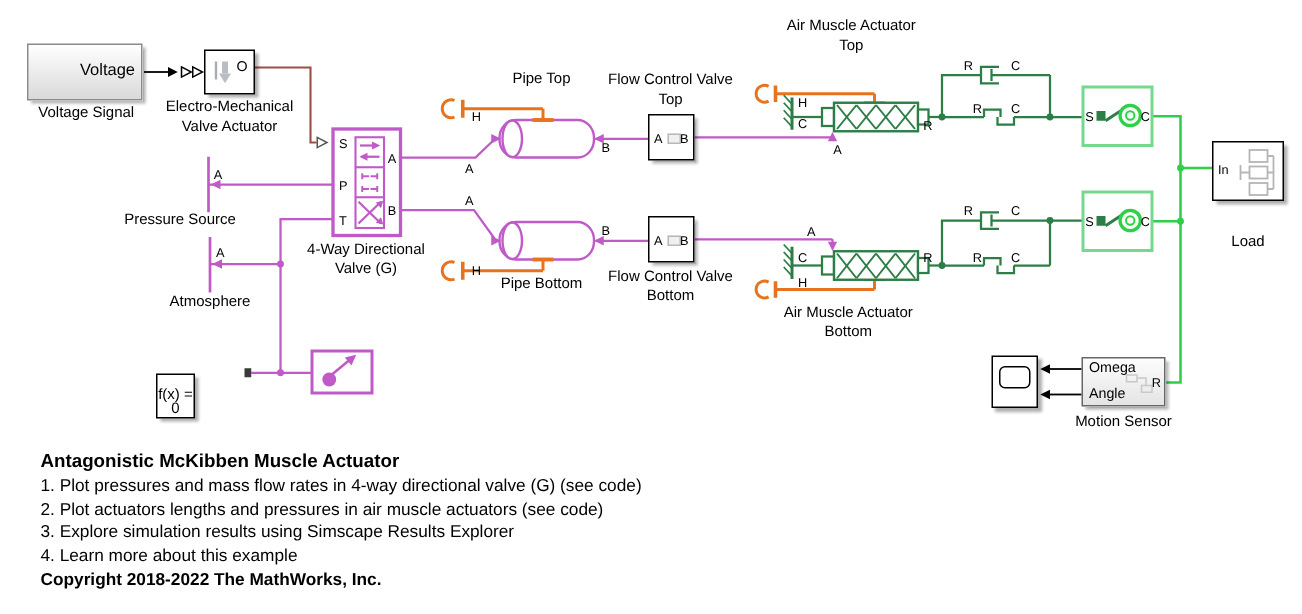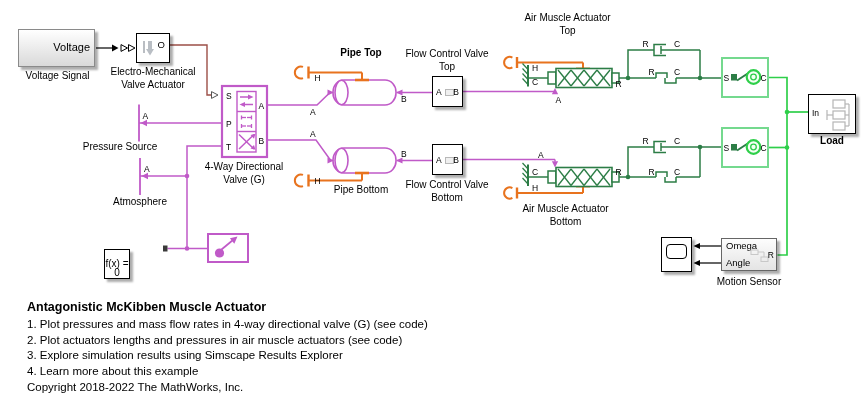--- a/index.html
+++ b/index.html
@@ -7,21 +7,21 @@
           font-family:"Liberation Sans",sans-serif;color:#000;}
   #diagram{position:absolute;left:0;top:0;}
   .block{position:absolute;background:#fff;border:1px solid #000;
          box-shadow:2.5px 2.5px 2px rgba(0,0,0,.32);box-sizing:border-box;}
   .grad{background:linear-gradient(180deg,#ffffff 0%,#d9d9d9 100%);border:1px solid #8a8a8a;}
   .label{position:absolute;font-size:10px;line-height:13px;text-align:center;color:#000;white-space:nowrap;}
   .inblk{position:absolute;font-size:8.5px;line-height:9px;color:#000;}
   svg text{font-family:"Liberation Sans",sans-serif;font-size:8.5px;fill:#000;}
   .ann-title{position:absolute;left:27px;top:300px;font-size:12.5px;font-weight:bold;}
   .ann-item{position:absolute;left:27px;font-size:11.5px;}
-  .ann-copy{position:absolute;left:27px;top:381px;font-size:11.5px;}
+  .ann-copy{position:absolute;left:27px;top:381px;font-size:11.5px;font-weight:bold;}
 </style>
 </head>
 <body>
 
 <div id="canvas">
 
 <svg id="diagram" width="868" height="409" viewBox="0 0 868 409">
 
   <g stroke="#c05ac8" stroke-width="1.6" fill="#fff">
     <rect x="333" y="80" width="63" height="25" rx="11" ry="12"></rect>
@@ -338,39 +338,39 @@
 <div class="label" style="left:93px;top:65px;width:120px;">
   <div>Electro-Mechanical</div>
   <div>Valve Actuator</div>
 </div>
 <div class="label" style="left:184px;top:160px;width:120px;">
   <div>4-Way Directional</div>
   <div>Valve (G)</div>
 </div>
 <div class="label" style="left:60px;top:140px;width:120px;text-align:center;">Pressure Source</div>
 <div class="label" style="left:90px;top:195px;width:100px;">Atmosphere</div>
-<div class="label" style="left:320px;top:46px;width:82px;font-weight:bold;">Pipe Top</div>
+<div class="label" style="left:320px;top:46px;width:82px;">Pipe Top</div>
 <div class="label" style="left:316px;top:183px;width:90px;">Pipe Bottom</div>
 <div class="label" style="left:392px;top:47px;width:110px;">
   <div>Flow Control Valve</div>
   <div>Top</div>
 </div>
 <div class="label" style="left:392px;top:178px;width:110px;">
   <div>Flow Control Valve</div>
   <div>Bottom</div>
 </div>
 <div class="label" style="left:505px;top:11px;width:125px;">
   <div>Air Muscle Actuator</div>
   <div>Top</div>
 </div>
 <div class="label" style="left:503px;top:202px;width:125px;">
   <div>Air Muscle Actuator</div>
   <div>Bottom</div>
 </div>
-<div class="label" style="left:804px;top:134px;width:56px;font-weight:bold;">Load</div>
+<div class="label" style="left:804px;top:155px;width:56px;">Load</div>
 <div class="label" style="left:697px;top:275px;width:104px;">Motion Sensor</div>
 
 <div class="ann-title">Antagonistic McKibben Muscle Actuator</div>
 <div class="ann-item" style="top:318px;text-align:right;">1. Plot pressures and mass flow rates in 4-way directional valve (G) (see code)</div>
 <div class="ann-item" style="top:333.5px;">2. Plot actuators lengths and pressures in air muscle actuators (see code)</div>
 <div class="ann-item" style="top:349px;">3. Explore simulation results using Simscape Results Explorer</div>
 <div class="ann-item" style="top:364.5px;">4. Learn more about this example</div>
 <div class="ann-copy">Copyright 2018-2022 The MathWorks, Inc.</div>
 
 </div>

